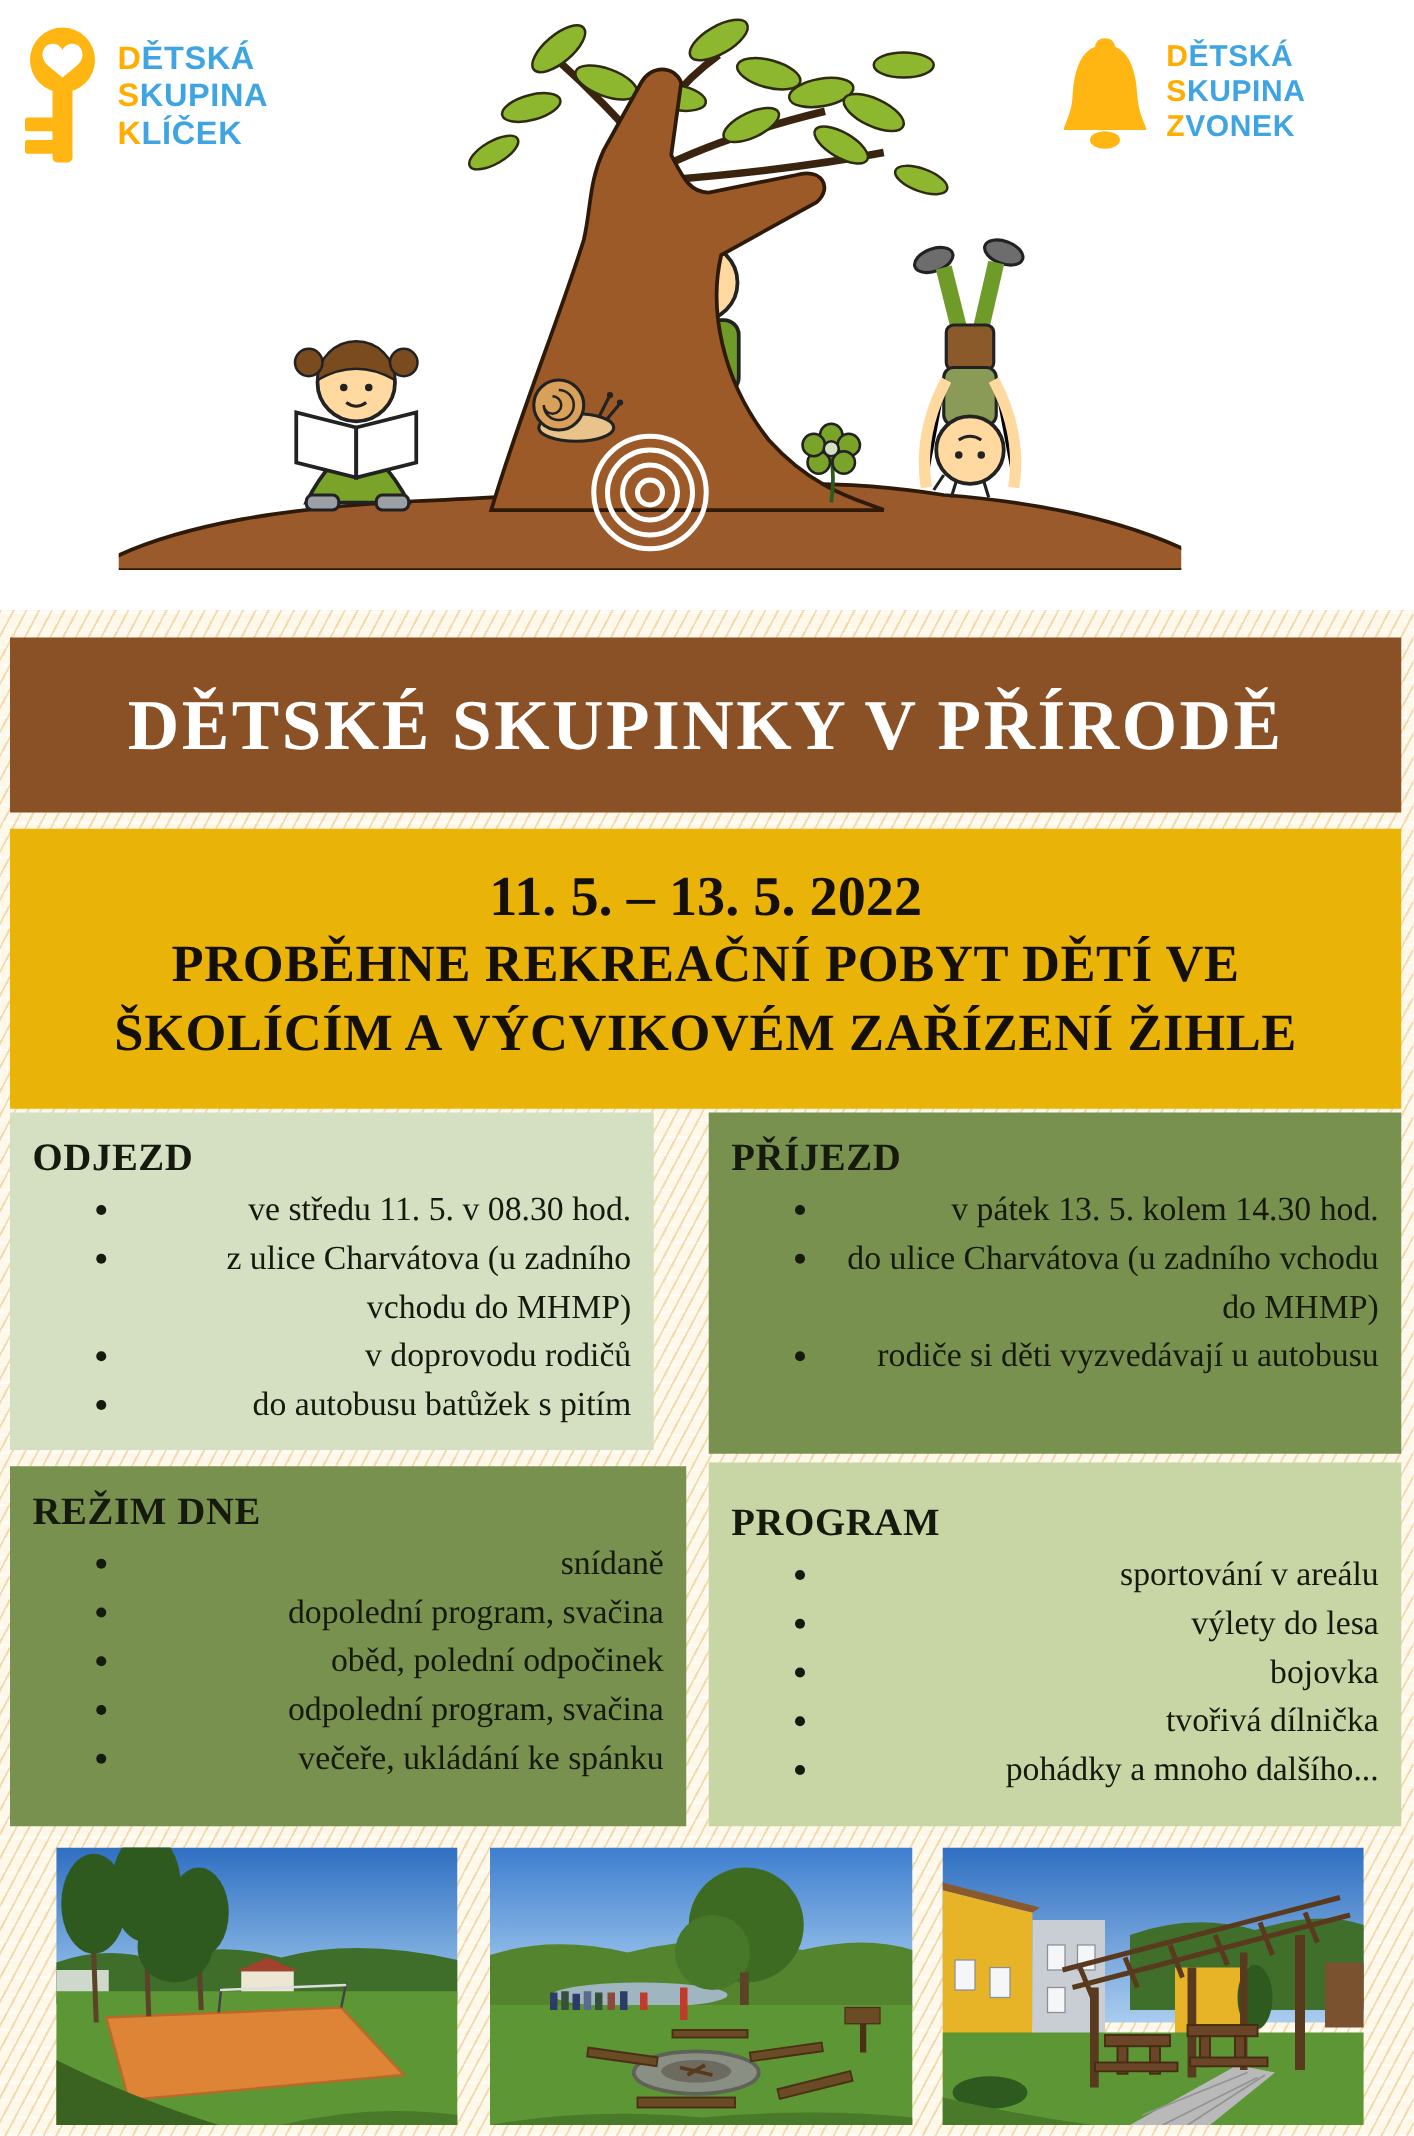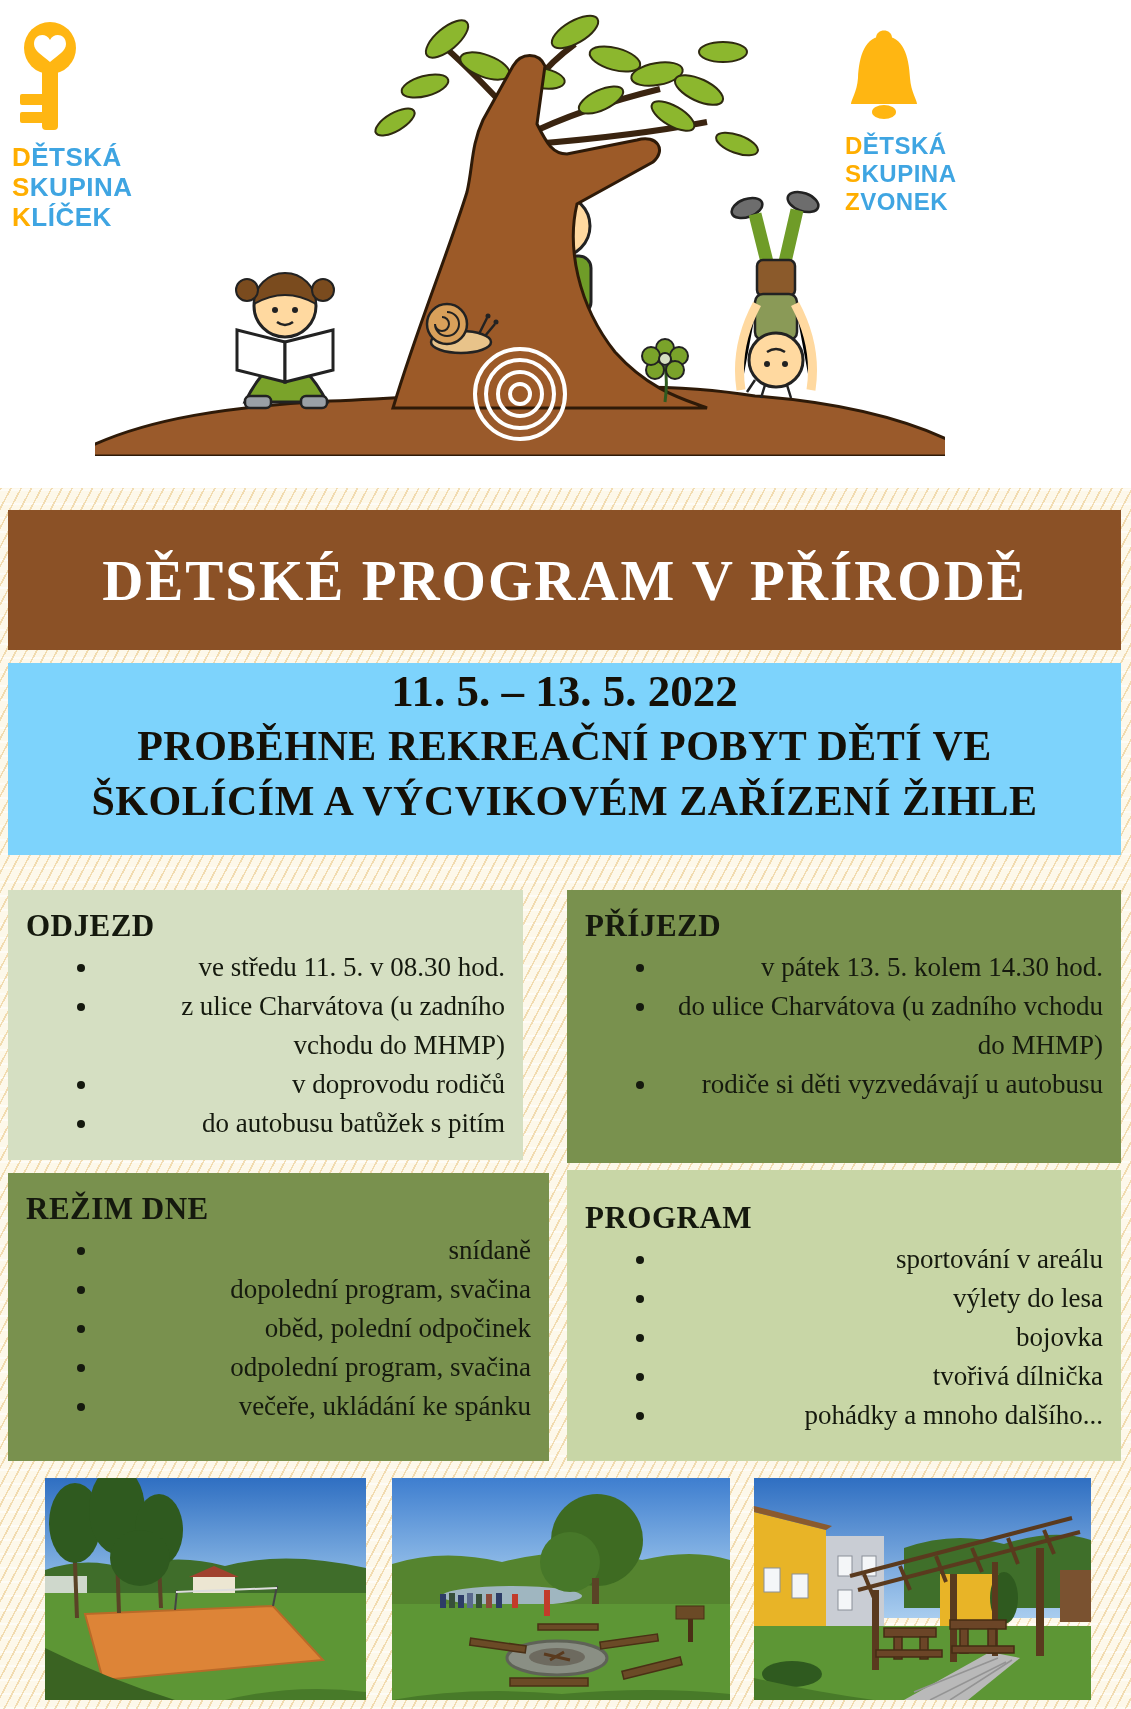--- a/index.html
+++ b/index.html
@@ -9,36 +9,36 @@
   }
   
   .hatch{
     position:absolute;left:0;top:488px;width:1131px;height:1221px;
     background-color:#fdf8ea;
     background-image:
       repeating-linear-gradient(118deg, rgba(224,176,88,.40) 0 1.6px, rgba(224,176,88,0) 1.6px 9px),
       repeating-linear-gradient(0deg, rgba(255,255,255,.55) 0 2px, rgba(255,255,255,0) 2px 14px);
   }
   
-  .logo{position:absolute;display:flex;align-items:flex-start;gap:10px;flex-direction:column;}
+  .logo{position:absolute;display:flex;align-items:center;gap:10px;}
   .logo-klicek{left:12px;top:20px;}
   .logo-zvonek{left:845px;top:26px;}
   .logo-text{font-family:"Liberation Sans","DejaVu Sans",sans-serif;font-weight:800;
     font-size:26px;line-height:30px;letter-spacing:.5px;}
   .logo-zvonek .logo-text{font-size:24px;line-height:28px;}
   .init{color:#ffae00;} .rest{color:#3fa5e2;}
   
   .banner-brown{
     position:absolute;left:8px;top:510px;width:1113px;height:140px;background:#8b5126;
     display:flex;align-items:center;justify-content:center;
     color:#fff;font-weight:bold;font-size:57px;letter-spacing:2px;white-space:nowrap;
   }
   .banner-yellow{
-    position:absolute;left:8px;top:663px;width:1113px;height:192px;background:#7dd3fc;
-    box-sizing:border-box;text-align:center;color:#151007;font-weight:bold;
+    position:absolute;left:8px;top:663px;width:1113px;height:224px;background:#eab308;
+    box-sizing:border-box;padding-top:26px;text-align:center;color:#151007;font-weight:bold;
   }
   .banner-yellow .dates{font-size:45px;line-height:56px;}
   .banner-yellow .line{font-size:42px;line-height:55px;letter-spacing:.5px;}
   
   .box{position:absolute;box-sizing:border-box;padding:15px 18px 0 18px;}
   .box h2{margin:0;font-size:31px;line-height:42px;font-weight:bold;letter-spacing:.5px;color:#15190e;}
   .box ul{margin:1px 0 0 0;padding-left:74px;font-size:27px;line-height:39px;color:#15190e;text-align:right;}
   .box li{padding-left:8px;}
   .box-odjezd {left:8px;  top:890px; width:515px;height:270px;background:#d5dfc2;}
   .box-prijezd{left:567px;top:890px; width:554px;height:273px;background:#79914e;}
@@ -178,21 +178,21 @@
       <path d="M662 300 C646 330 642 360 646 386 M700 300 C716 330 720 360 716 386" stroke="#ffd9a0" stroke-width="9"></path>
       <circle cx="681" cy="356" r="27" fill="#ffd9a0" stroke="#222" stroke-width="3"></circle>
       <circle cx="672" cy="360" r="3" fill="#222"></circle>
         <circle cx="690" cy="360" r="3" fill="#222"></circle>
       <path d="M672 348 Q681 342 690 348" stroke="#222" stroke-width="2.5" fill="none"></path>
       <path d="M660 376 L652 388 M670 381 L666 394 M692 381 L696 394" stroke="#222" stroke-width="2.5"></path>
     </g>
   </svg>
 
   <div class="banner-brown">
-    <span>DĚTSKÉ PROGRAM V PŘÍRODĚ</span>
+    <span>DĚTSKÉ SKUPINKY V PŘÍRODĚ</span>
   </div>
 
   <div class="banner-yellow">
     <div class="dates">11. 5. – 13. 5. 2022</div>
     <div class="line">PROBĚHNE REKREAČNÍ POBYT DĚTÍ VE</div>
     <div class="line">ŠKOLÍCÍM A VÝCVIKOVÉM ZAŘÍZENÍ ŽIHLE</div>
   </div>
 
   <section class="box box-odjezd">
     <h2>ODJEZD</h2>

